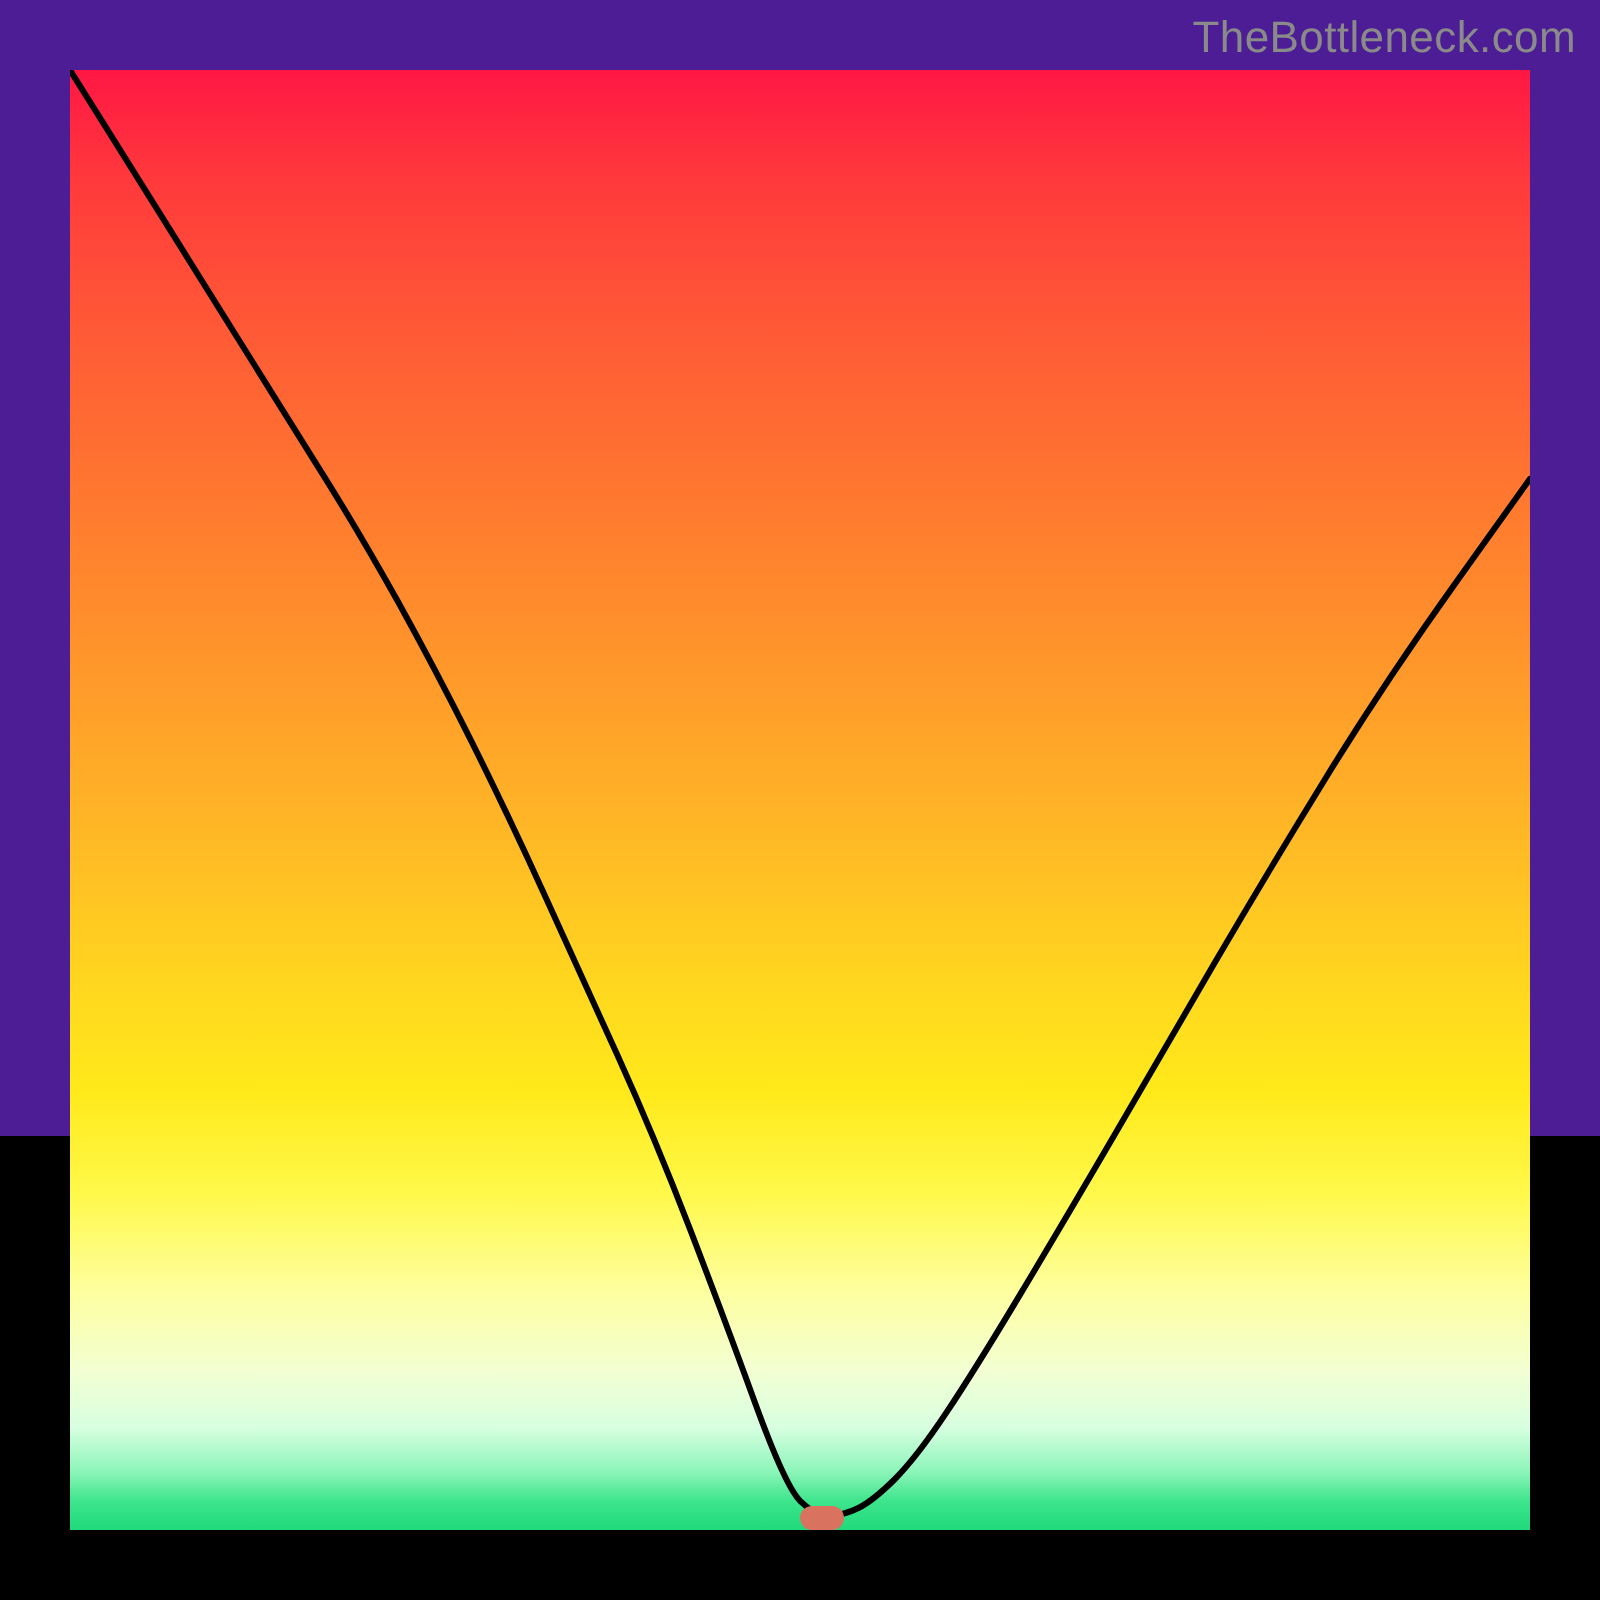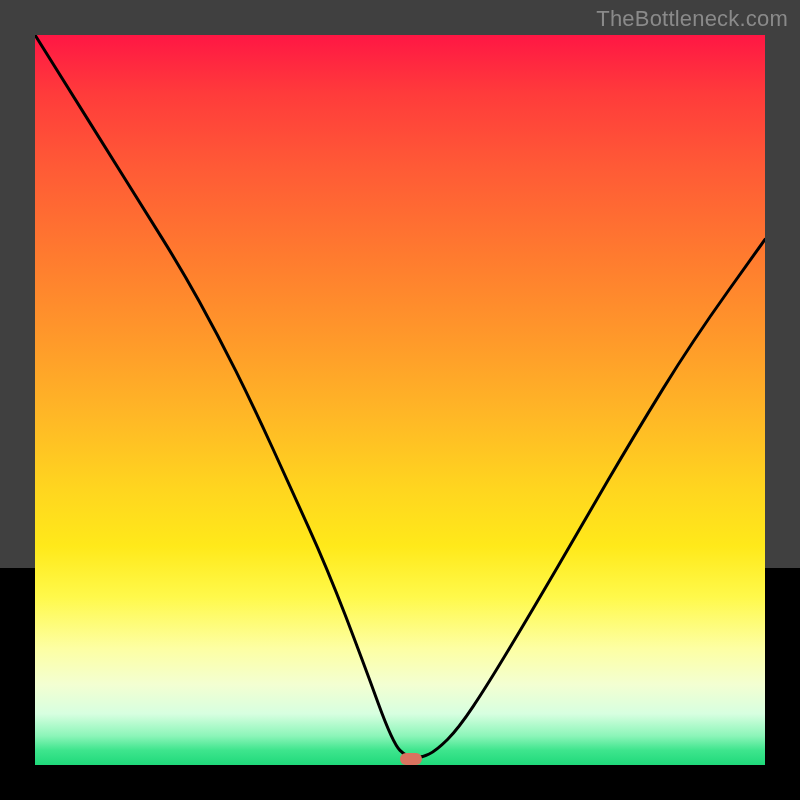--- a/index.html
+++ b/index.html
@@ -7,21 +7,21 @@
     padding: 0;
     width: 800px;
     height: 800px;
     background: #000;
     overflow: hidden;
   }
   .frame {
     position: relative;
     width: 800px;
     height: 568px;
-    background: #404040;
+    background: #4c1d95;
   }
   .plot-area {
     position: absolute;
     left: 35px;
     top: 35px;
     width: 730px;
     height: 730px;
     
     background: linear-gradient(to bottom,
       #ff1744 0%,

